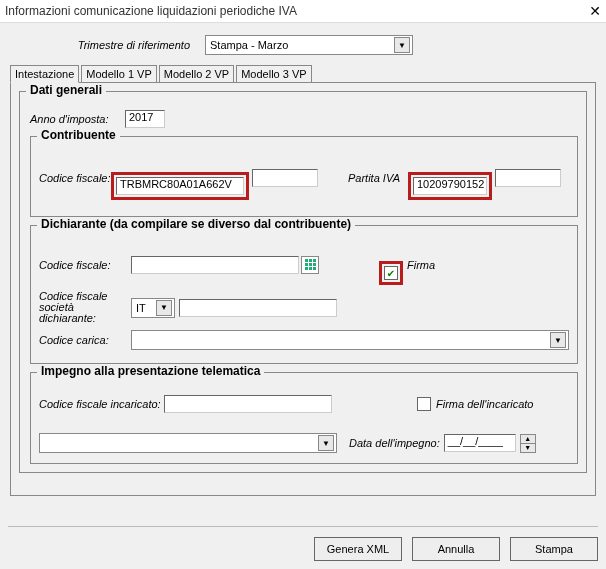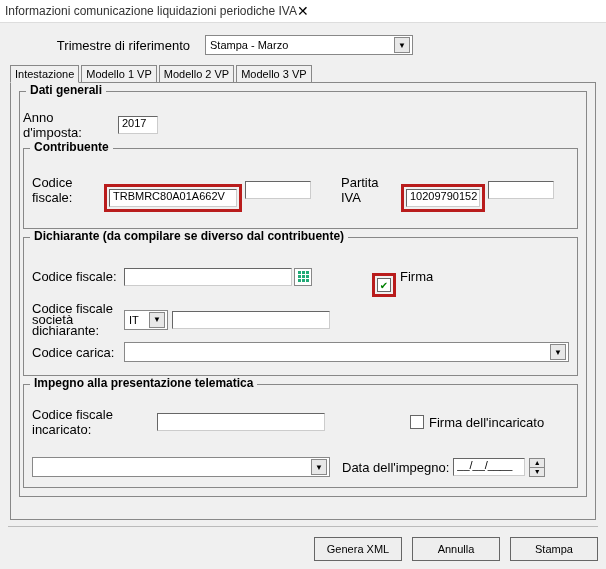--- a/index.html
+++ b/index.html
@@ -11,21 +11,21 @@
     width: 606px;
     height: 569px;
     overflow: hidden;
     position: relative;
   }
   .titlebar {
     background: #fff;
     height: 22px;
     display: flex;
     align-items: center;
-    justify-content: flex-start;
+    justify-content: space-between;
     padding: 0 5px;
     border-bottom: 1px solid #ddd;
   }
   .titlebar .title { font-size: 12px; color: #333; }
   .titlebar .close { font-size: 14px; cursor: pointer; font-family: Arial; }
   .content {
     padding: 12px 10px 0 10px;
     background: #f0f0f0;
   }
   .row-trimestre {
@@ -81,39 +81,39 @@
   .tabpanel {
     border: 1px solid #888;
     border-top: none;
     background: #f0f0f0;
     padding: 8px 8px 14px 8px;
   }
   .fieldset {
     border: 1px solid #888;
     margin-bottom: 8px;
     position: relative;
-    padding: 18px 8px 8px 3px;
+    padding: 18px 8px 8px 10px;
   }
   .legend {
     position: absolute;
     top: -9px;
     left: 6px;
     background: #f0f0f0;
     padding: 0 4px;
     font-weight: bold;
     font-size: 12px;
   }
   .inner-fieldset {
     border: 1px solid #888;
     position: relative;
     padding: 18px 8px 10px 8px;
     margin-top: 8px;
   }
   .frow { display: flex; align-items: center; margin-bottom: 6px; flex-wrap: wrap; }
-  .lbl { font-size: 13px; }
+  .lbl { font-size: 11px; font-style: italic; }
   .textinput {
     border-top: 1px solid #666;
     border-left: 1px solid #666;
     border-right: 1px solid #ccc;
     border-bottom: 1px solid #ccc;
     background: #fff;
     height: 16px;
     padding: 0 3px;
     font-size: 11px;
     display: inline-flex;

